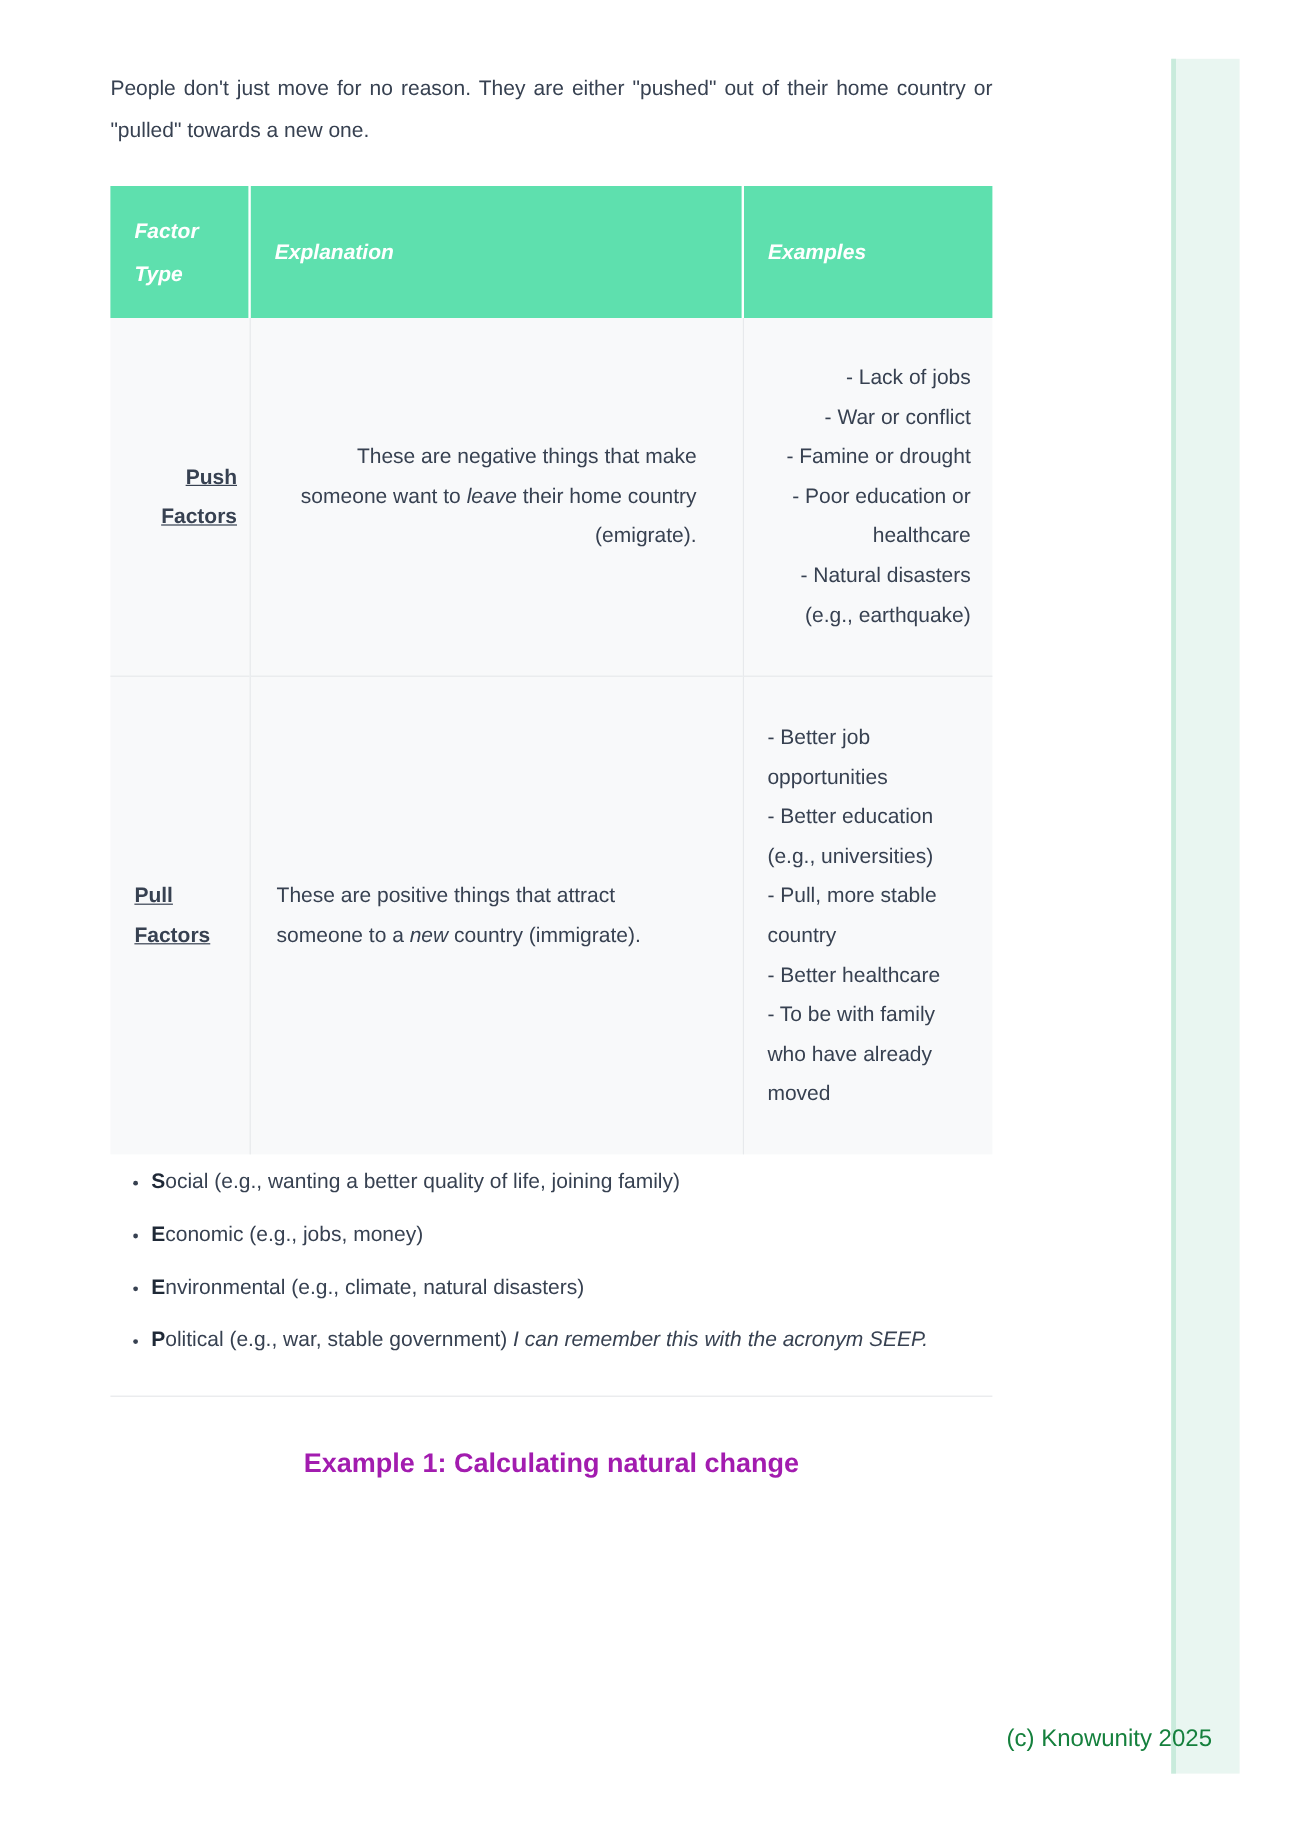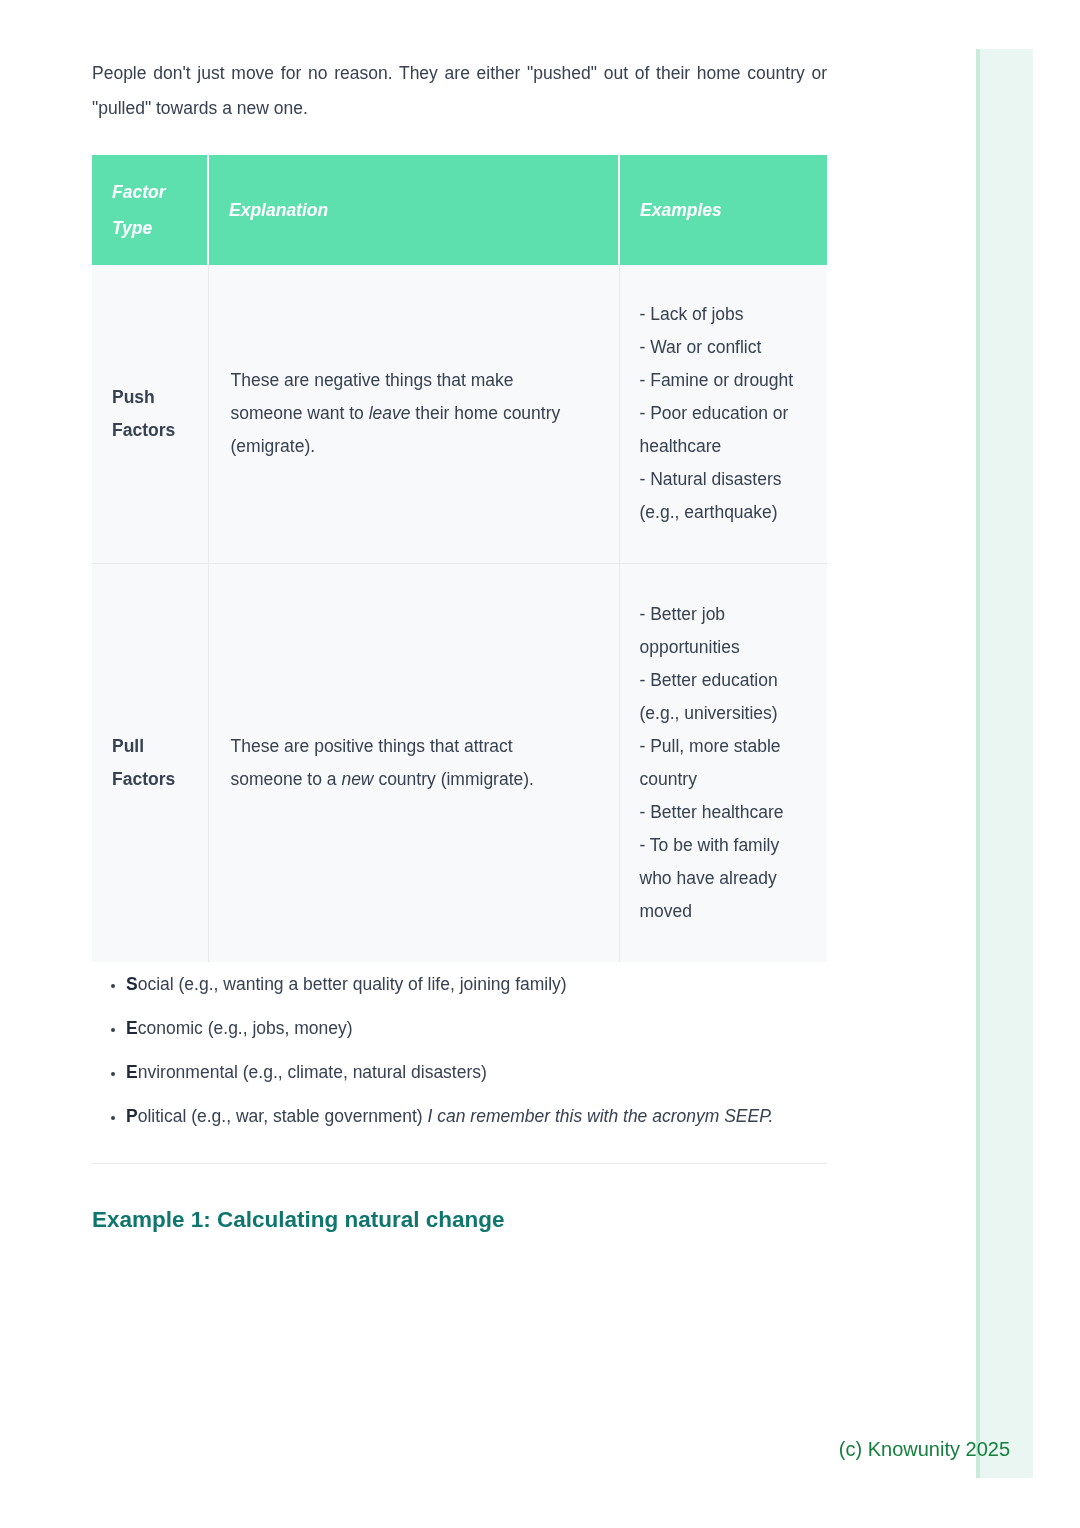--- a/index.html
+++ b/index.html
@@ -61,27 +61,28 @@
 
   table.factors td {
     background: #f8f9fa;
     vertical-align: middle;
     font-size: 17.5px;
     line-height: 33px;
     color: #374151;
     border-right: 1px solid #e7e9ec;
   }
   table.factors td:last-child { border-right: none; }
-  tr.row-push td { height: 298px; }
+  tr.row-push td { height: 298px; text-align: right; }
   tr.row-pull td { height: 399px; border-top: 1px solid #e7e9ec; }
 
   td.cell-type {
     font-weight: 700;
     color: #1f2937;
     padding: 10px 10px 10px 20px;
+    text-decoration: underline;
   }
   td.cell-exp { padding: 10px 38px 10px 22px; }
   td.cell-ex  { padding: 14px 18px 14px 20px; font-size: 17px; line-height: 32.5px; }
   td.cell-exp em, li em { font-style: italic; }
 
   .groups-intro {
     margin-top: 45px;
     font-size: 17.5px;
     line-height: 33px;
   }
@@ -112,21 +113,22 @@
     font-size: 28px;
     line-height: 36px;
     font-weight: 700;
     color: #90ecca;
   }
   h2.example-heading {
     margin-top: 42px;
     font-size: 22.5px;
     line-height: 28px;
     font-weight: 700;
-    color: #0f766e;
+    color: #a21caf;
+    text-align: center;
   }
 
   .copyright {
     position: absolute;
     top: 1438px;
     right: 70px;
     font-size: 20px;
     color: #15803d;
     z-index: 2;
   }

